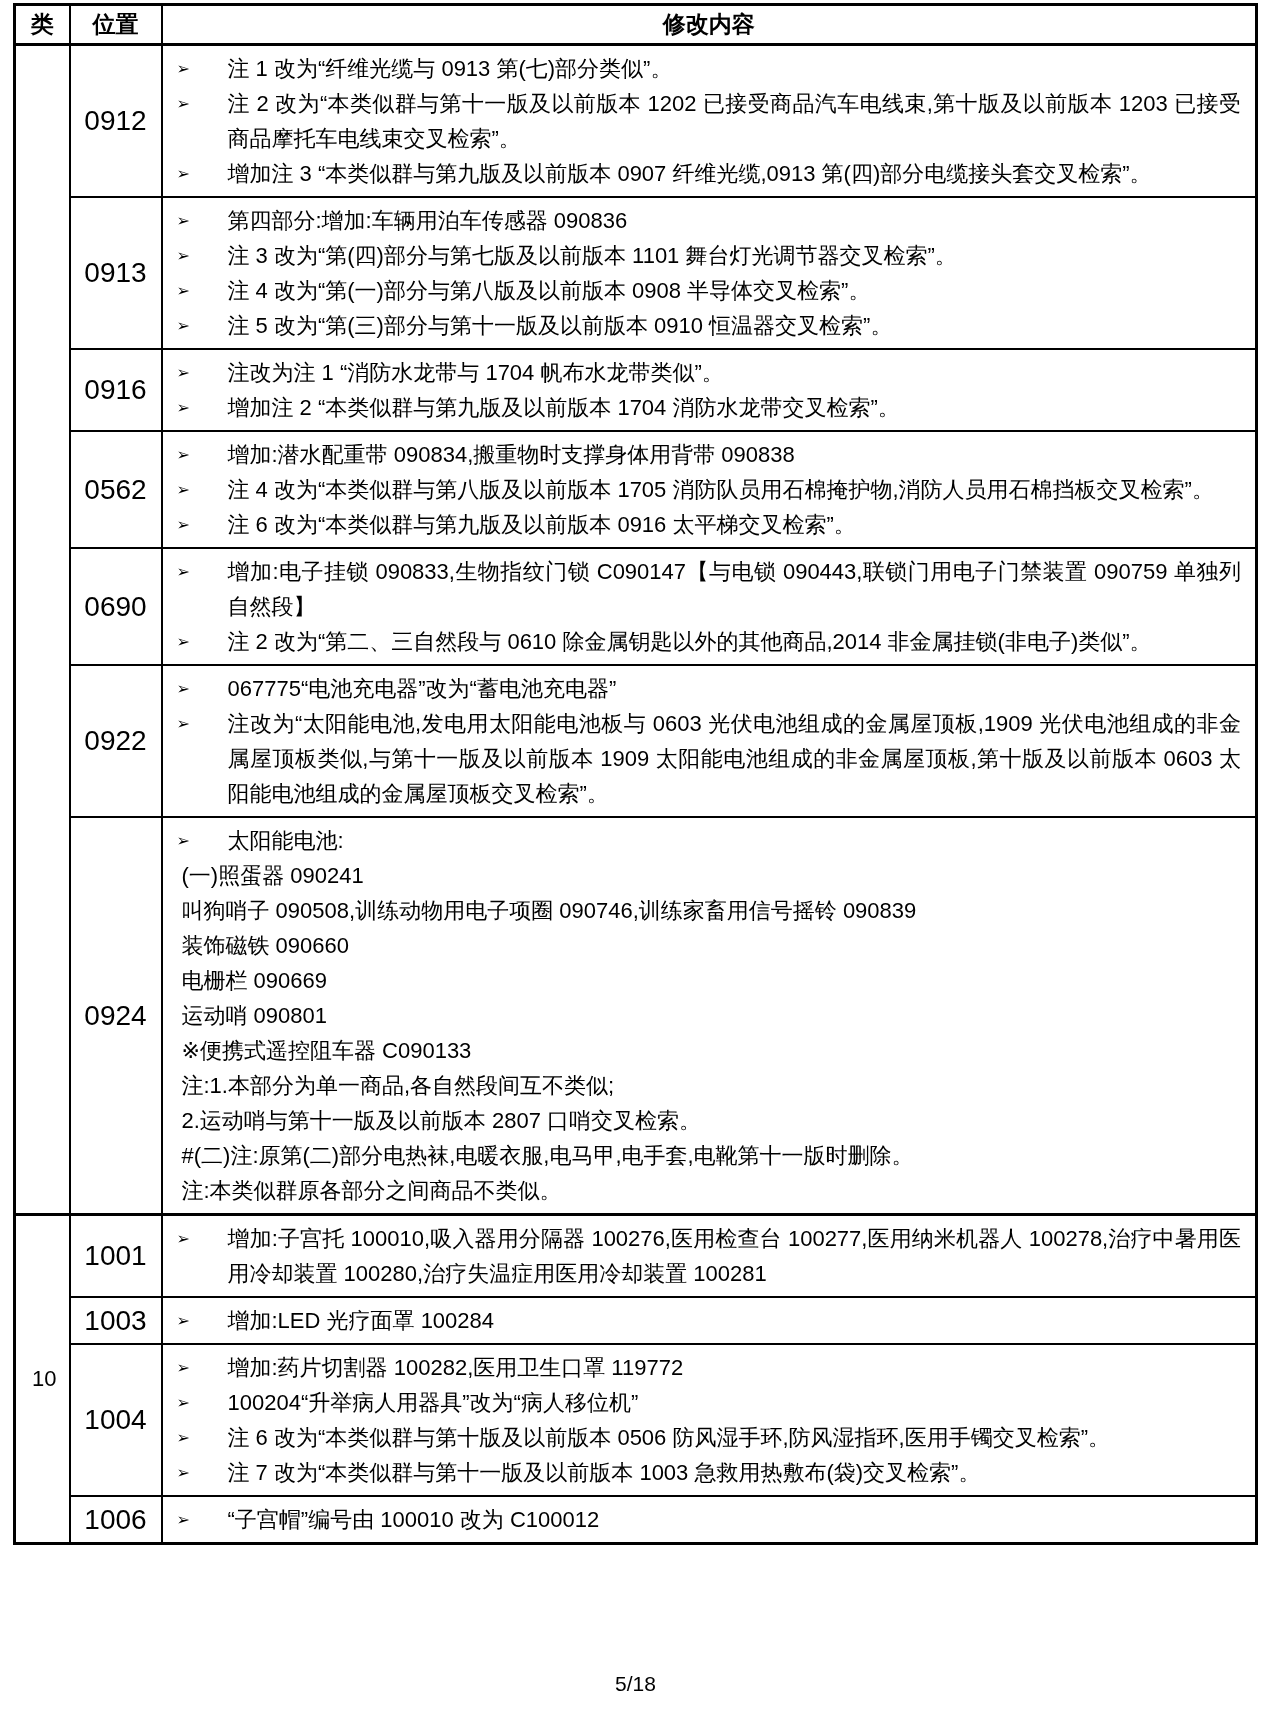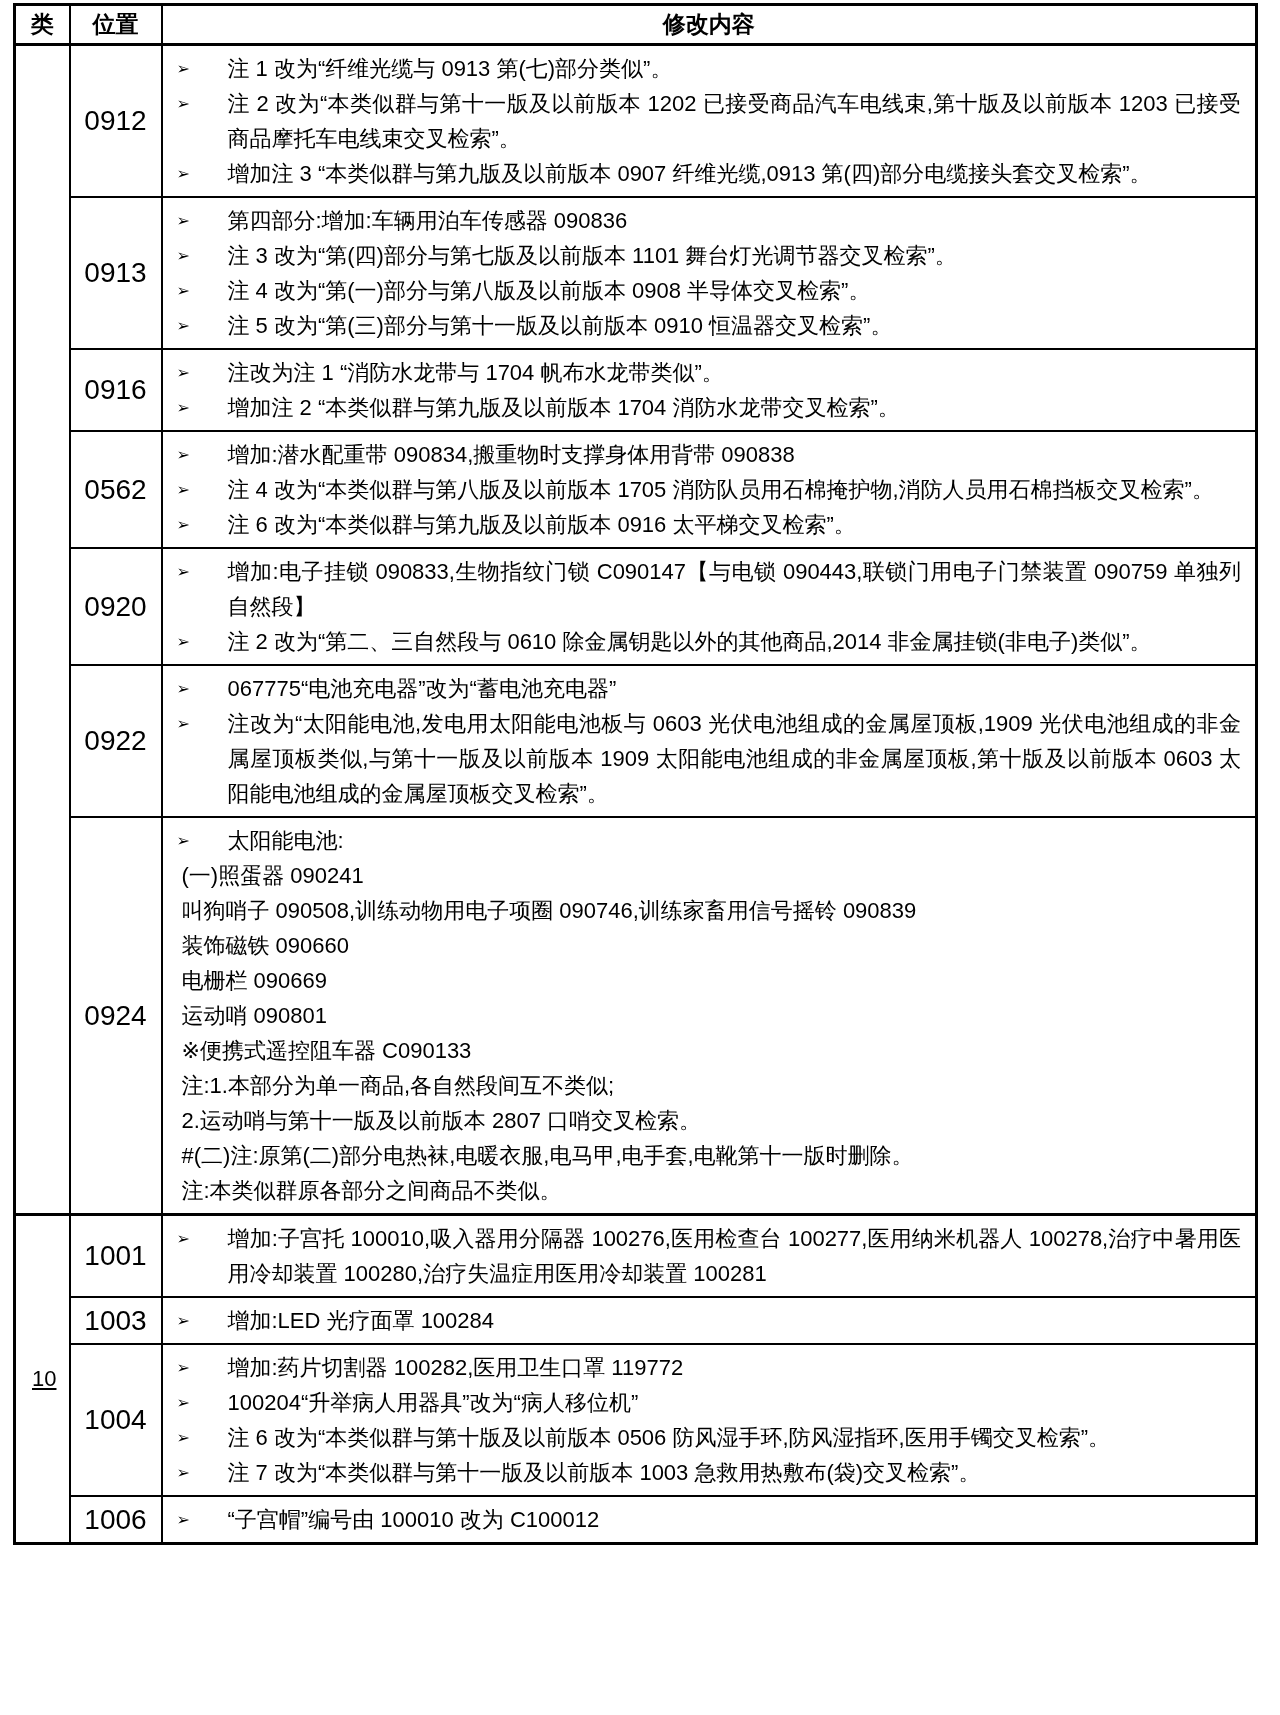--- a/index.html
+++ b/index.html
@@ -36,21 +36,20 @@
     text-align: center;
     vertical-align: middle;
     padding: 0;
     border-bottom: 3px solid #000;
   }
   td.class-cell {
     text-align: center;
     vertical-align: middle;
     font-size: 22px;
     padding: 16px;
-    text-decoration: underline;
   }
   td.pos-cell {
     text-align: center;
     vertical-align: middle;
     font-size: 28px;
     padding: 0;
   }
   td.content-cell {
     vertical-align: top;
     padding: 5px 14px 5px 14px;
@@ -163,21 +162,21 @@
               <span class="bullet">➢</span>
               <span class="text">注 4 改为“本类似群与第八版及以前版本 1705 消防队员用石棉掩护物,消防人员用石棉挡板交叉检索”。</span>
             </div>
             <div class="item bulleted">
               <span class="bullet">➢</span>
               <span class="text">注 6 改为“本类似群与第九版及以前版本 0916 太平梯交叉检索”。</span>
             </div>
           </td>
         </tr>
         <tr>
-          <td class="pos-cell">0920</td>
+          <td class="pos-cell">0690</td>
           <td class="content-cell">
             <div class="item bulleted">
               <span class="bullet">➢</span>
               <span class="text">增加:电子挂锁 090833,生物指纹门锁 C090147【与电锁 090443,联锁门用电子门禁装置 090759 单独列自然段】</span>
             </div>
             <div class="item bulleted">
               <span class="bullet">➢</span>
               <span class="text">注 2 改为“第二、三自然段与 0610 除金属钥匙以外的其他商品,2014 非金属挂锁(非电子)类似”。</span>
             </div>
           </td>
@@ -278,13 +277,14 @@
           <td class="pos-cell">1006</td>
           <td class="content-cell">
             <div class="item bulleted">
               <span class="bullet">➢</span>
               <span class="text">“子宫帽”编号由 100010 改为 C100012</span>
             </div>
           </td>
         </tr>
       </tbody>
   </table>
+  <div class="footer">5/18</div>
 </div>
 
 </body></html>

